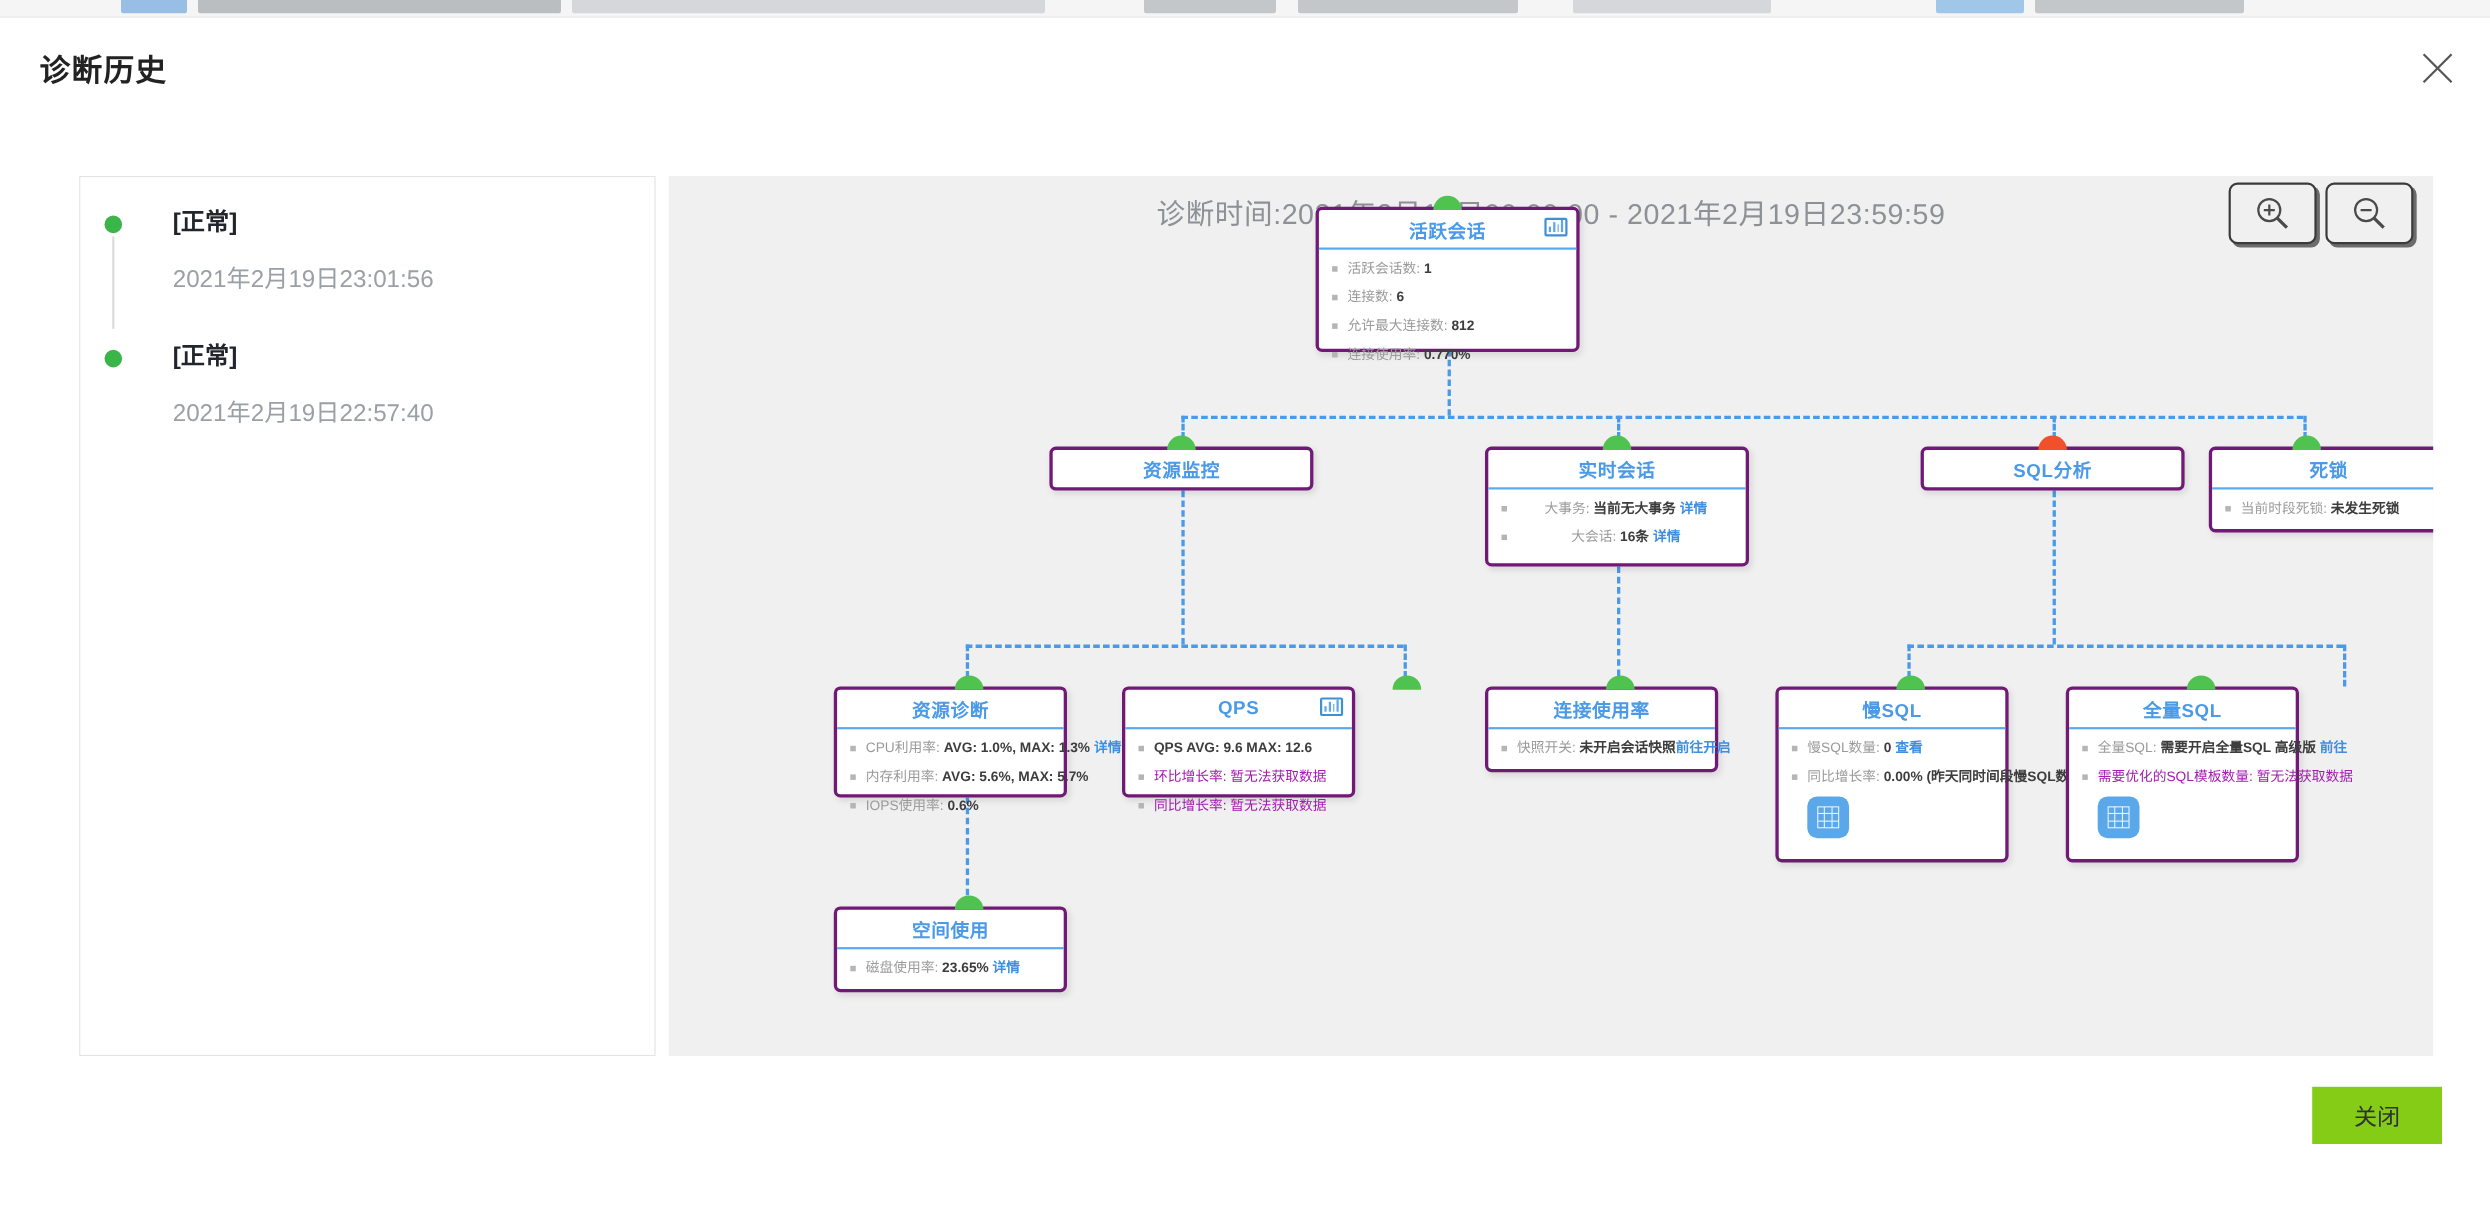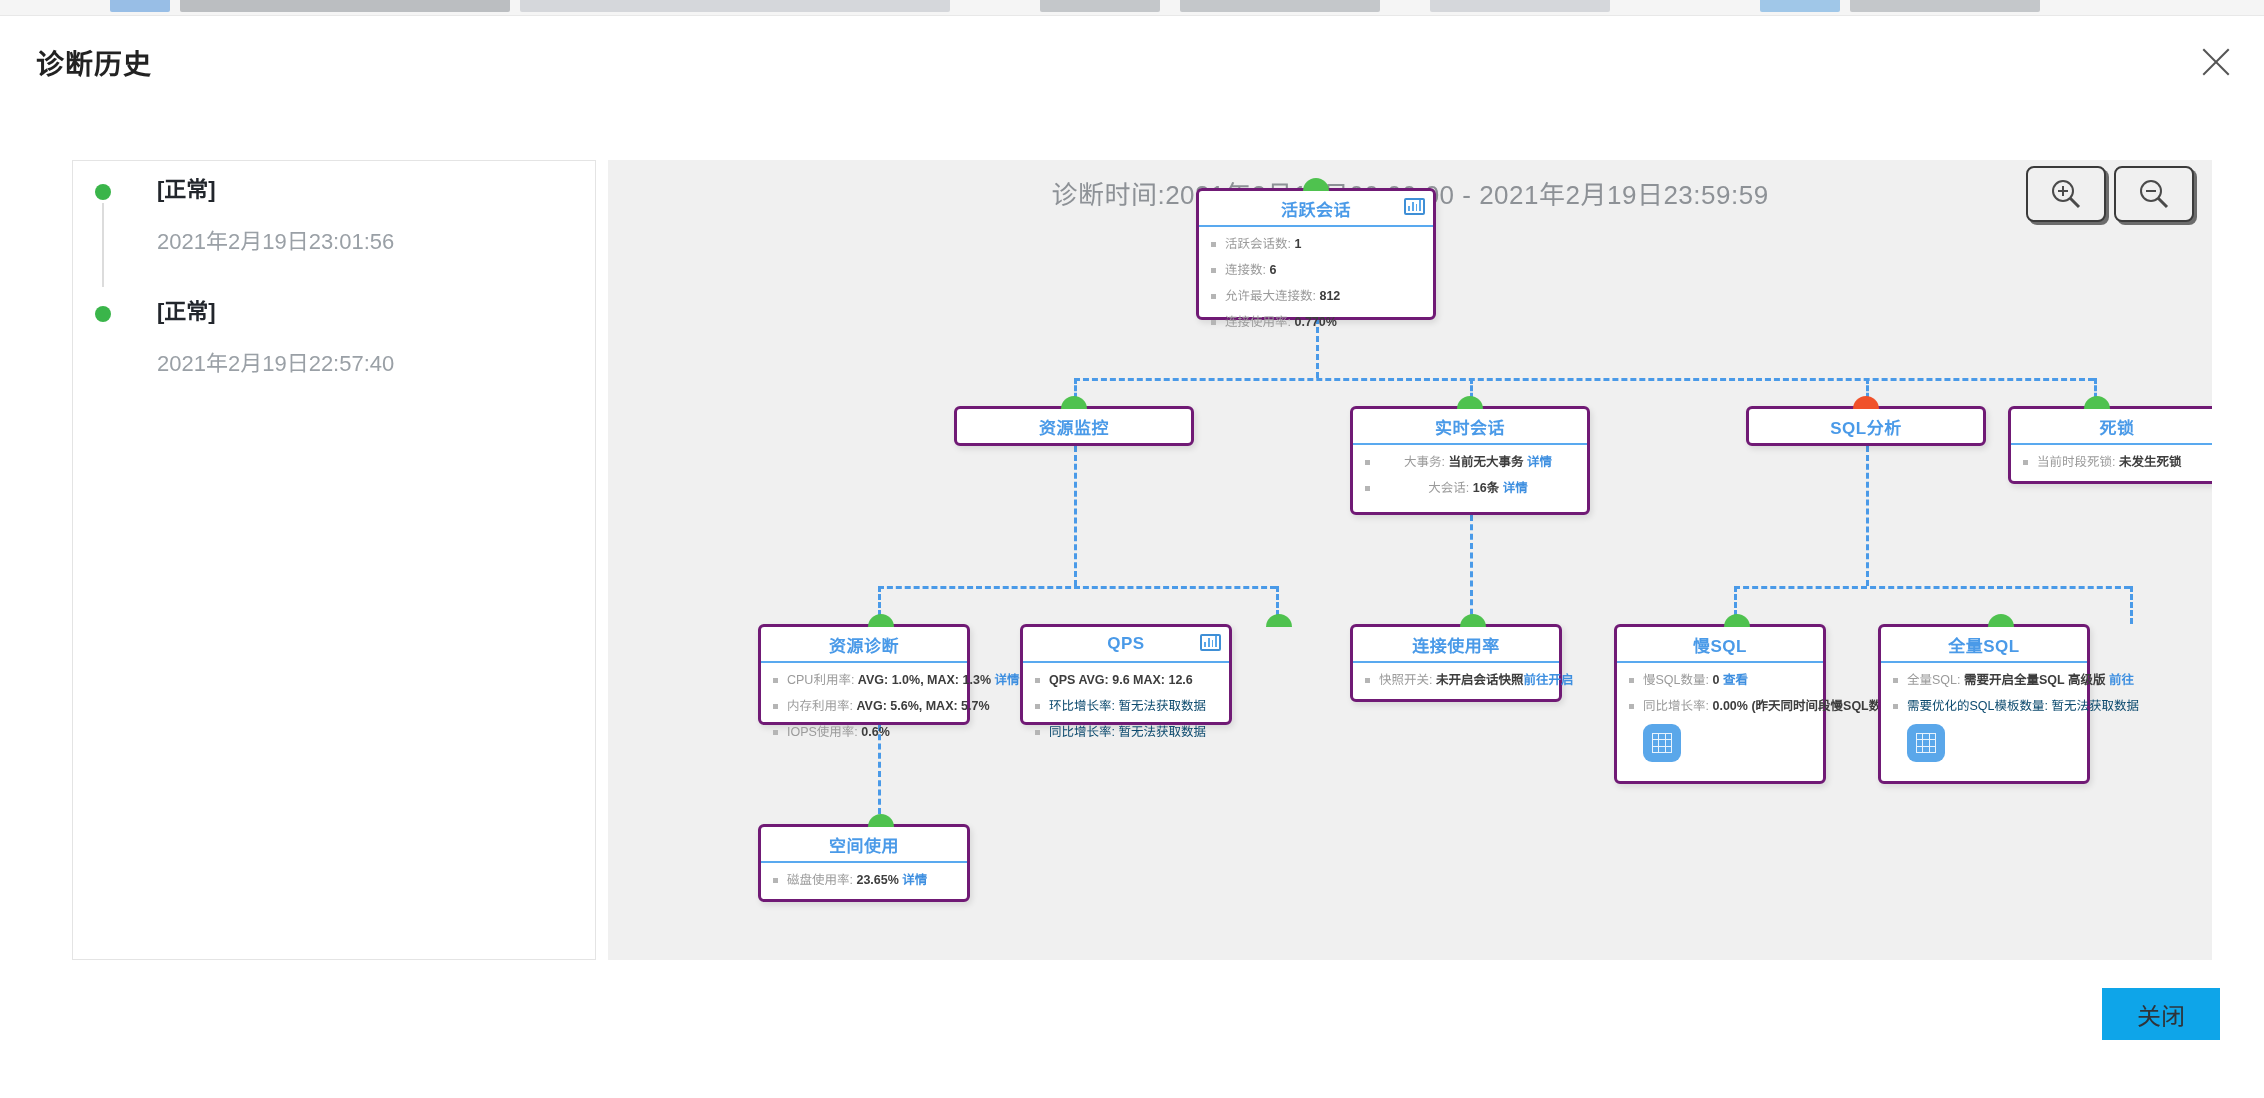--- a/index.html
+++ b/index.html
@@ -51,21 +51,21 @@
   .modal-body {
     position: absolute; left: 0; top: 150px;
     width: 2264px; height: 810px;
   }
 
   
   .timeline-panel {
     position: absolute; left: 72px; top: 10px;
     width: 524px; height: 800px;
     background: #fff; border: 1px solid #e4e4e4;
-    padding: 12px 0 0 0;
+    padding: 24px 0 0 0;
   }
   .tl-item { position: relative; padding: 0 0 0 84px; }
   .tl-item + .tl-item { margin-top: 38px; }
   .tl-dot {
     position: absolute; left: 22px; top: 11px;
     width: 16px; height: 16px; border-radius: 50%; background: #3ab54a;
   }
   .tl-line {
     position: absolute; left: 29px; top: 30px;
     width: 2px; height: 84px; background: #dcdcdc;
@@ -136,21 +136,21 @@
     font-size: 12.5px; line-height: 16px; color: #9b9b9b;
     margin-bottom: 10px; white-space: nowrap;
   }
   .metric:last-child { margin-bottom: 0; }
   .metric:before {
     content: ""; position: absolute; left: 0; top: 6px;
     width: 5px; height: 5px; background: #b5b5b5;
   }
   .metric b { color: #3d3d3d; font-weight: bold; }
   .metric a { color: #3e8fe0; font-weight: bold; text-decoration: none; cursor: pointer; }
-  .metric.dim, .metric.dim b { color: #0c4a6e; font-weight: normal; }
+  .metric.dim, .metric.dim b { color: #a21caf; font-weight: normal; }
 
   .grid-ico {
     width: 38px; height: 38px; margin: 10px 0 0 14px;
     background: #5aa7ea; border-radius: 9px;
     display: flex; align-items: center; justify-content: center; cursor: pointer;
   }
   .grid-ico .g {
     width: 20px; height: 20px; background: #e8f3fd;
     display: grid; grid-template-columns: 1fr 1fr 1fr; grid-template-rows: 1fr 1fr 1fr;
     gap: 1px; padding: 1px;
@@ -159,22 +159,22 @@
 
   
   .conn { position: absolute; }
   .conn.v { width: 0; border-left: 3px dashed #4a9ae8; }
   .conn.h { height: 0; border-top: 3px dashed #4a9ae8; }
 
   
   .modal-footer { position: absolute; left: 0; bottom: 0; width: 2264px; height: 138px; }
   .btn-close {
     position: absolute; right: 44px; top: 28px;
-    width: 118px; height: 52px; background: #0ea5e9; border: none;
-    font-size: 24px; color: #2f3338; cursor: pointer;
+    width: 118px; height: 52px; background: #84cc16; border: none;
+    font-size: 21px; color: #2f3338; cursor: pointer;
     font-family: "Liberation Sans", "DejaVu Sans", sans-serif;
   }
 </style>
 </head>
 <body>
 
 <div class="page">
 
   <div class="bg-strip">
     <span class="blob b1"></span>

